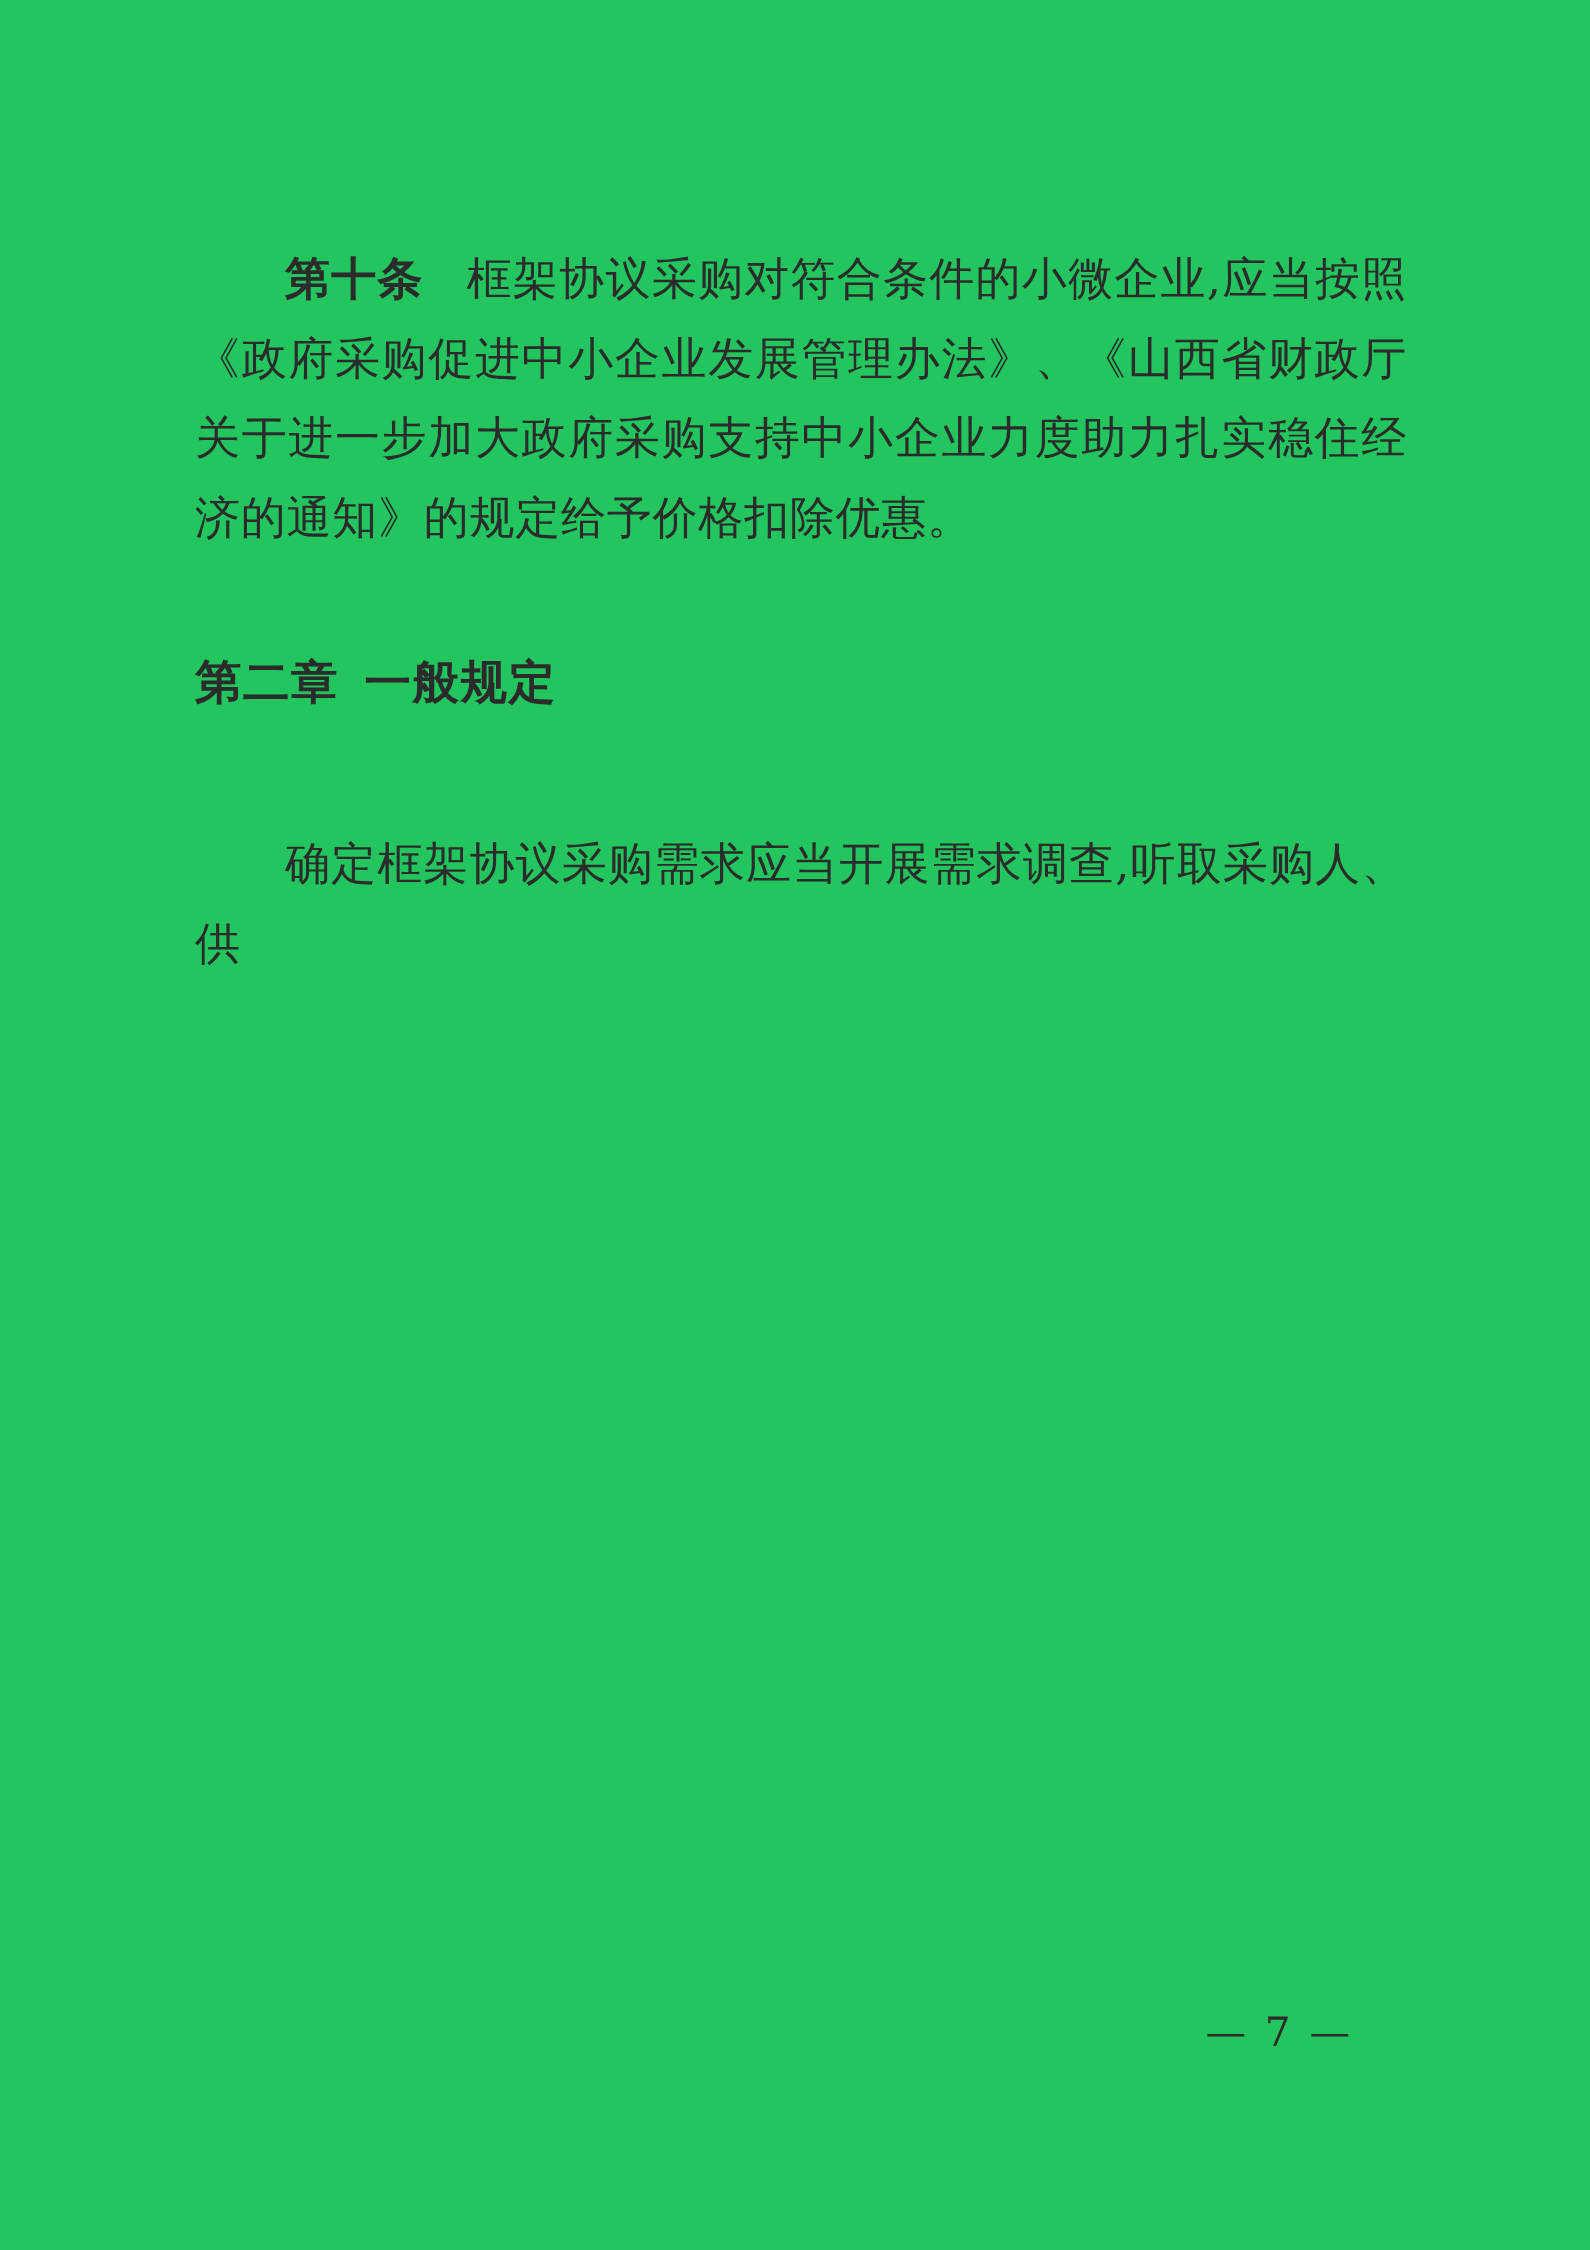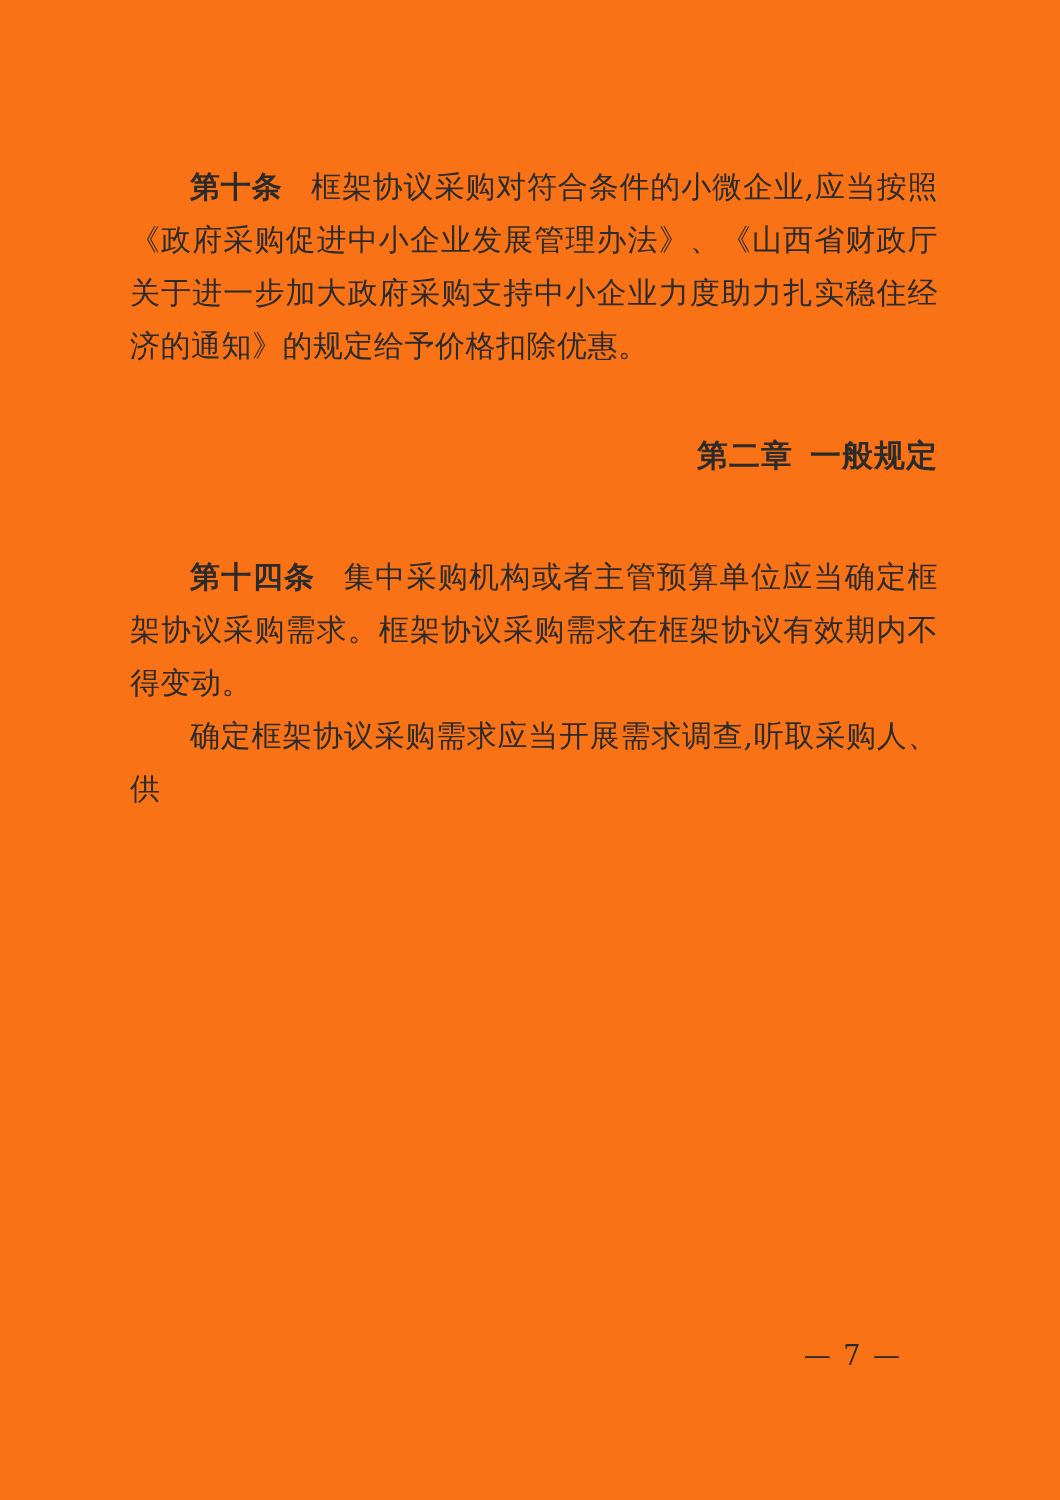--- a/index.html
+++ b/index.html
@@ -4,21 +4,21 @@
 <style>
   html, body {
     margin: 0;
     padding: 0;
     background: #ffffff;
   }
   .page {
     position: relative;
     width: 1060px;
     height: 1500px;
-    background: #f97316;
+    background: #22c55e;
     overflow: hidden;
     font-family: "DejaVu Serif", "Liberation Serif", serif;
     color: #2b2b2b;
   }
   .doc-body {
     position: absolute;
     top: 160px;
     left: 130px;
     width: 808px;
   }
@@ -35,21 +35,21 @@
     font-family: "DejaVu Sans", "Liberation Sans", sans-serif;
     font-weight: 700;
     margin-right: 0.95em;
   }
   .chapter-heading {
     margin: 57px 0 68px 0;
     font-family: "DejaVu Sans", "Liberation Sans", sans-serif;
     font-weight: 700;
     font-size: 31px;
     line-height: 53px;
-    text-align: right;
+    text-align: left;
     letter-spacing: 1px;
   }
   .chapter-heading .chapter-gap {
     display: inline-block;
     width: 0.55em;
   }
   .page-number {
     position: absolute;
     top: 1341px;
     right: 158px;
@@ -66,20 +66,19 @@
 <div class="page">
   <div class="doc-body">
 
     <p class="para"><span class="lead">第十条</span><span class="art-text">框架协议采购对符合条件的小微企业,应当按照《政府采购促进中小企业发展管理办法》、《山西省财政厅关于进一步加大政府采购支持中小企业力度助力扎实稳住经济的通知》的规定给予价格扣除优惠。</span></p>
 
 
 
 
     <h2 class="chapter-heading"><span>第二章</span><span class="chapter-gap"></span><span>一般规定</span></h2>
 
-    <p class="para"><span class="lead">第十四条</span><span class="art-text">集中采购机构或者主管预算单位应当确定框架协议采购需求。框架协议采购需求在框架协议有效期内不得变动。</span></p>
 
     <p class="para"><span class="art-text">确定框架协议采购需求应当开展需求调查,听取采购人、供</span></p>
 
   </div>
 
   <div class="page-number">— 7 —</div>
 </div>
 
 </body></html>

